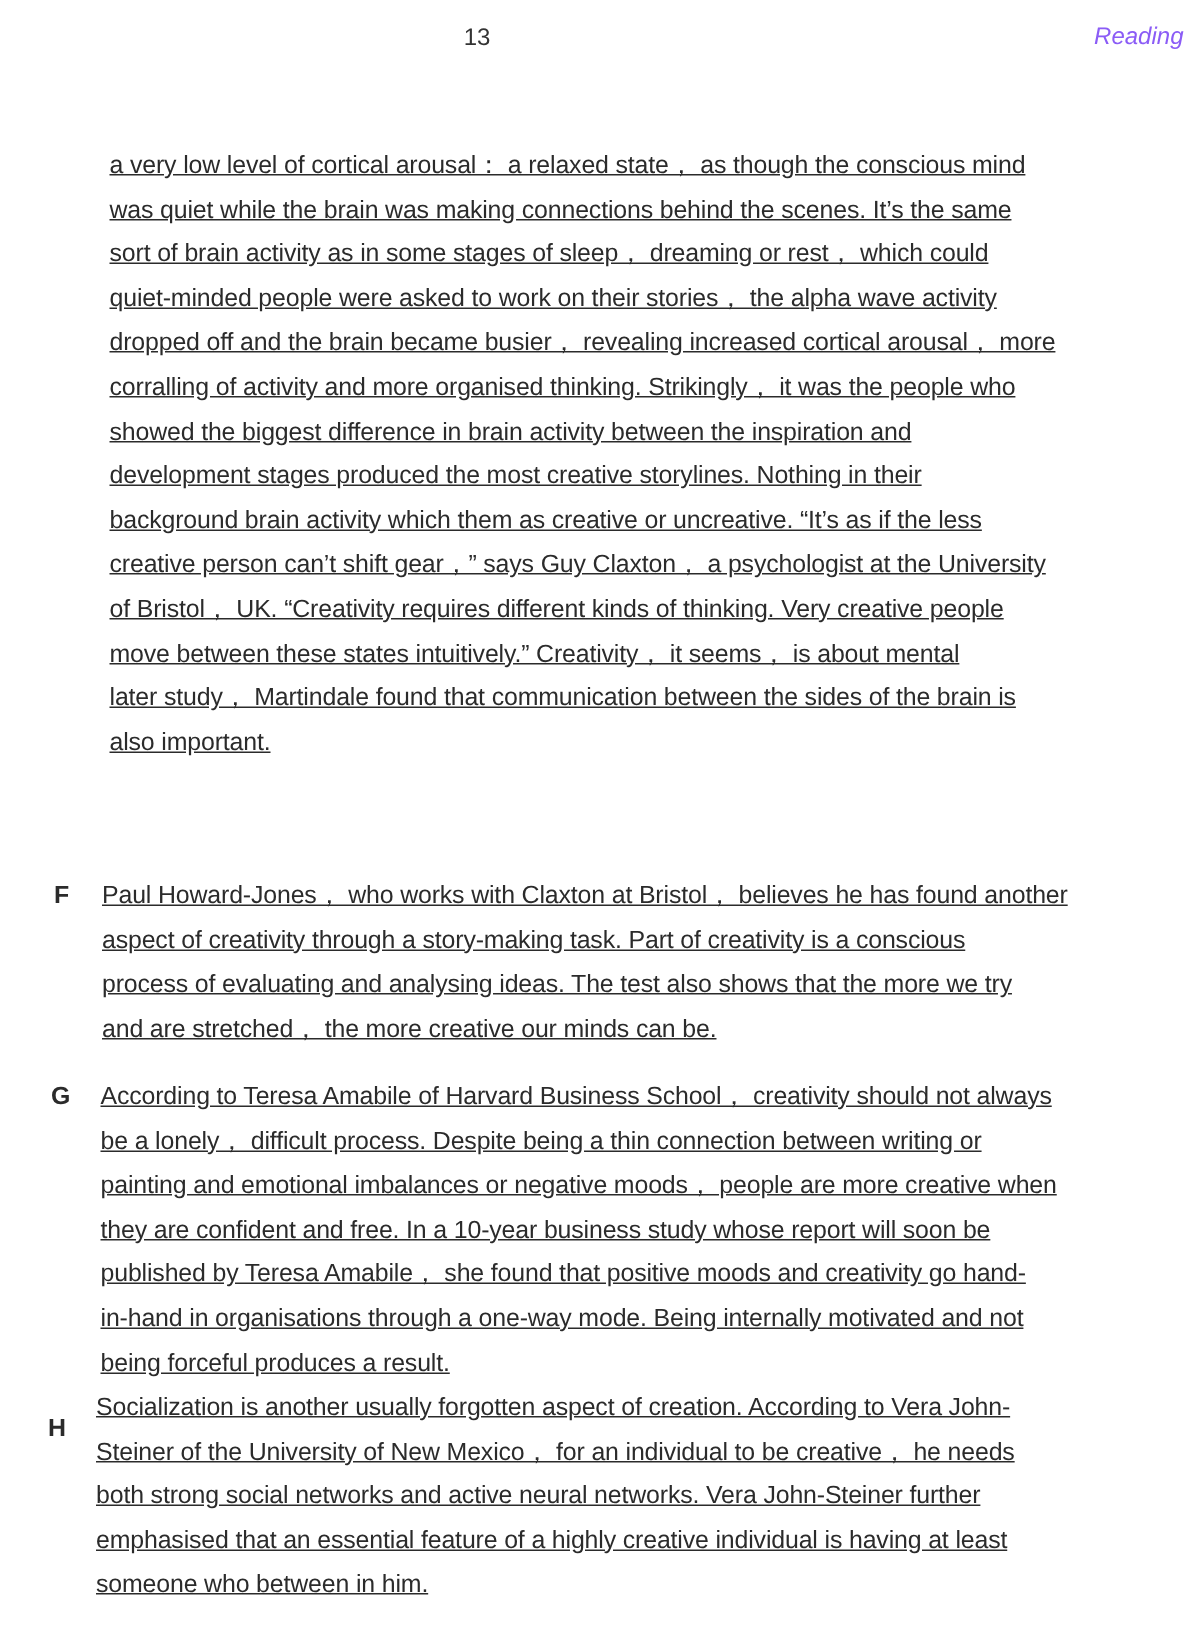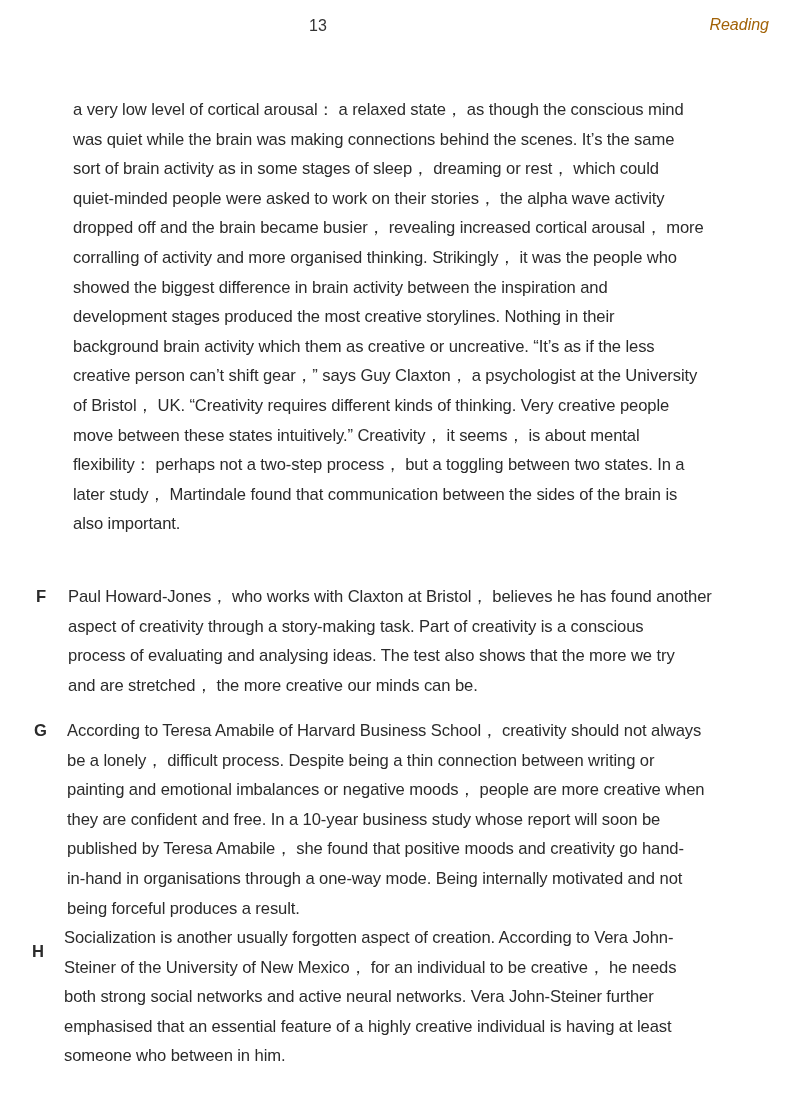--- a/index.html
+++ b/index.html
@@ -5,25 +5,25 @@
   html, body { margin: 0; padding: 0; background: #ffffff; }
   body {
     width: 799px; height: 1101px; position: relative; overflow: hidden;
     font-family: "Liberation Sans", sans-serif; color: #2b2b2b;
   }
   .page-number {
     position: absolute; top: 17px; left: 0; width: 636px; text-align: center;
     font-size: 16px; color: #333;
   }
   .section-title {
-    position: absolute; top: 16px; right: 30px;
-    font-size: 16px; font-style: italic; color: #a16207;
+    position: absolute; top: 16px; right: 10px;
+    font-size: 16px; font-style: italic; color: #8b5cf6;
   }
   .para { position: absolute; font-size: 16.6px; line-height: 29.6px; letter-spacing: -0.1px; }
-  .para .line { display: block; white-space: nowrap; }
+  .para .line { display: block; white-space: nowrap; text-decoration: underline; }
   .letter { position: absolute; font-weight: bold; font-size: 16.6px; line-height: 29.6px; }
   #para-e { left: 73px; top: 95px; }
   #para-f { left: 68px; top: 582px; }
   #letter-f { left: 36px; top: 582px; }
   #para-g { left: 67px; top: 716px; }
   #letter-g { left: 34px; top: 716px; }
   #para-h { left: 64px; top: 923px; }
   #letter-h { left: 32px; top: 937px; }
 </style>
 </head>
@@ -38,21 +38,20 @@
     <span class="line">sort of brain activity as in some stages of sleep， dreaming or rest， which could</span>
     <span class="line">quiet-minded people were asked to work on their stories， the alpha wave activity</span>
     <span class="line">dropped off and the brain became busier， revealing increased cortical arousal， more</span>
     <span class="line">corralling of activity and more organised thinking.  Strikingly， it was the people who</span>
     <span class="line">showed the biggest difference in brain activity between the inspiration and</span>
     <span class="line">development stages produced the most creative storylines.  Nothing in their</span>
     <span class="line">background brain activity which them as creative or uncreative.  “It’s as if the less</span>
     <span class="line">creative person can’t shift gear，” says Guy Claxton， a psychologist at the University</span>
     <span class="line">of Bristol， UK.  “Creativity requires different kinds of thinking.  Very creative people</span>
     <span class="line">move between these states intuitively.” Creativity， it seems， is about mental</span>
-    <span class="line">flexibility： perhaps not a two-step process， but a toggling between two states.  In a</span>
     <span class="line">later study， Martindale found that communication between the sides of the brain is</span>
     <span class="line">also important.</span>
   </div>
 
 <div id="letter-f" class="letter">F</div>
 <div id="para-f" class="para">
     <span class="line">Paul Howard-Jones， who works with Claxton at Bristol， believes he has found another</span>
     <span class="line">aspect of creativity through a story-making task.  Part of creativity is a conscious</span>
     <span class="line">process of evaluating and analysing ideas.  The test also shows that the more we try</span>
     <span class="line">and are stretched， the more creative our minds can be.</span>

